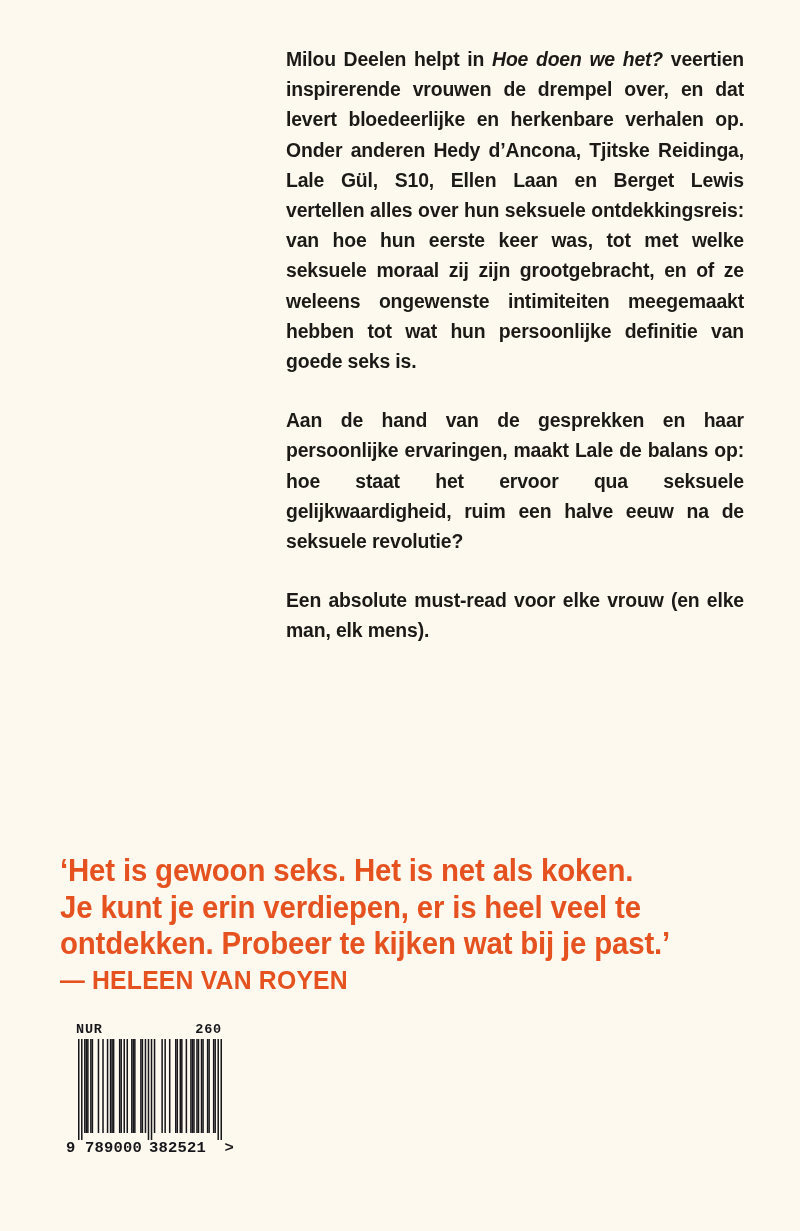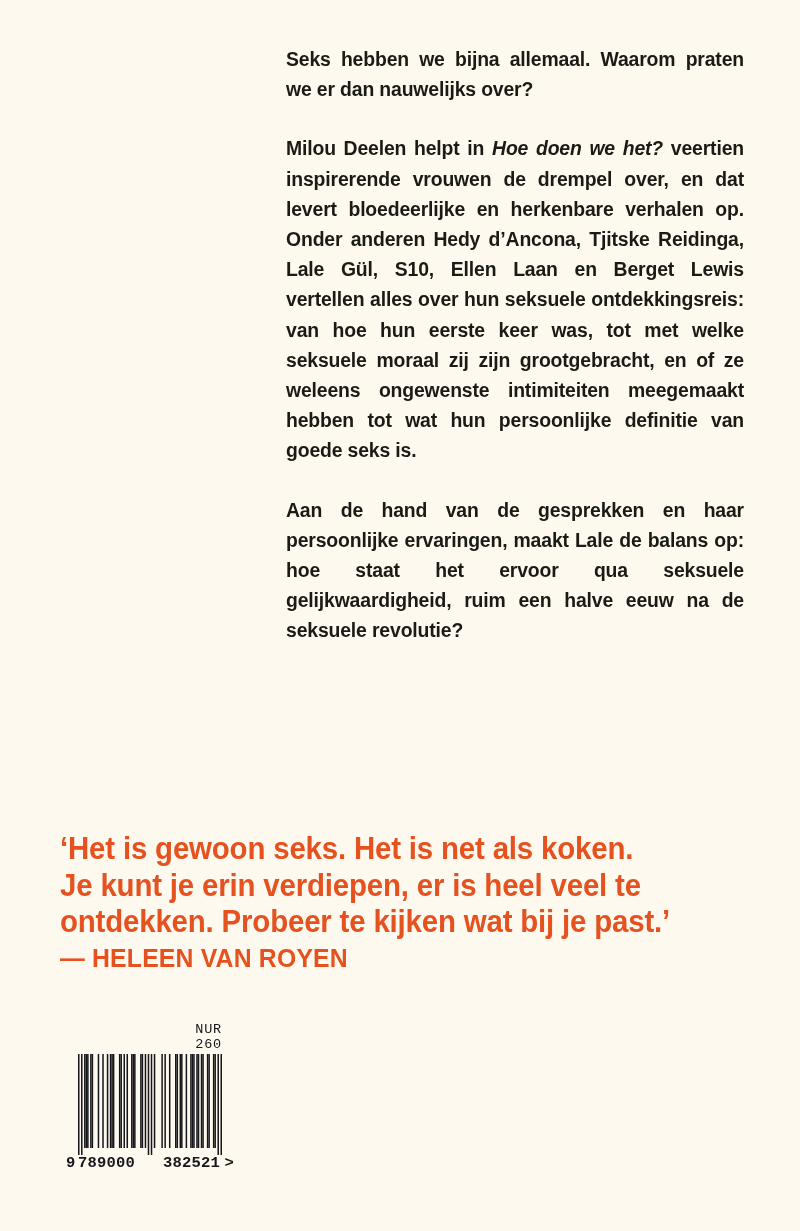--- a/index.html
+++ b/index.html
@@ -43,21 +43,21 @@
   .blurb p:last-child { margin-bottom: 0; }
   .blurb p.last-line-left { text-align-last: left; }
   .blurb em {
     font-weight: bold;
   }
 
   
   .quote-block {
     position: absolute;
     left: 60px;
-    top: 830px;
+    top: 852px;
     width: 700px;
   }
   .quote-text {
     font-family: "Liberation Sans Narrow", "Liberation Sans", sans-serif;
     font-weight: bold;
     font-size: 31.5px;
     line-height: 36.5px;
     color: #e5521f;
     letter-spacing: -0.2px;
     transform: scaleX(0.935);
@@ -83,63 +83,62 @@
     position: absolute;
     left: 72px;
     top: 1022px;
     width: 154px;
   }
   .barcode-toprow {
     display: flex;
     justify-content: space-between;
     align-items: flex-end;
     font-family: "Liberation Mono", "DejaVu Sans Mono", monospace;
-    font-weight: normal;
+    font-weight: bold;
     font-size: 13.5px;
     letter-spacing: 0.8px;
     color: #17161a;
     padding: 0 4px 2px 4px;
     box-sizing: border-box;
-    flex-direction: column;
   }
   .barcode-bars {
     width: 100%;
     height: 101px;
     display: block;
   }
   .barcode-bottomrow {
     display: flex;
     align-items: flex-start;
     font-family: "Liberation Mono", "DejaVu Sans Mono", monospace;
     font-weight: bold;
     font-size: 15.5px;
     letter-spacing: 0.2px;
     color: #17161a;
     margin-top: -1px;
     width: 100%;
     box-sizing: border-box;
   }
   .bc-d1 { width: 12px; text-align: left; margin-left: -6px; }
-  .bc-g1 { flex: 1; }
-  .bc-g2 { flex: 1; text-align: right; }
+  .bc-g1 { flex: 1; text-align: center; }
+  .bc-g2 { flex: 1; text-align: left; }
   .bc-gt { width: 14px; text-align: right; margin-right: -8px; }
 </style>
 </head>
 <body>
 
 <div class="cover">
 
   <div class="blurb">
 
-    <p class="last-line-left">Seks hebben we bijna allemaal. Waarom praten we er dan nauwelijks over?</p>
 
     <p class="last-line-left"><span>Milou Deelen helpt in </span><em>Hoe doen we het?</em><span> veertien inspirerende vrouwen de drempel over, en dat levert bloedeerlijke en herkenbare verhalen op. Onder anderen Hedy d’Ancona, Tjitske Reidinga, Lale Gül, S10, Ellen Laan en Berget Lewis vertellen alles over hun seksuele ontdekkingsreis: van hoe hun eerste keer was, tot met welke seksuele moraal zij zijn grootgebracht, en of ze weleens ongewenste intimiteiten meegemaakt hebben tot wat hun persoonlijke definitie van goede seks is.</span></p>
 
     <p class="last-line-left">Aan de hand van de gesprekken en haar persoonlijke ervaringen, maakt Lale de balans op: hoe staat het ervoor qua seksuele gelijkwaardigheid, ruim een halve eeuw na de seksuele revolutie?</p>
 
+    <p class="last-line-left">Een absolute must-read voor elke vrouw (en elke man, elk mens).</p>
   </div>
 
   <div class="quote-block">
     <p class="quote-text">‘Het is gewoon seks. Het is net als koken.
 Je kunt je erin verdiepen, er is heel veel te
 ontdekken. Probeer te kijken wat bij je past.’</p>
     <p class="quote-attrib">— HELEEN VAN ROYEN</p>
   </div>
 
   <div class="barcode">

